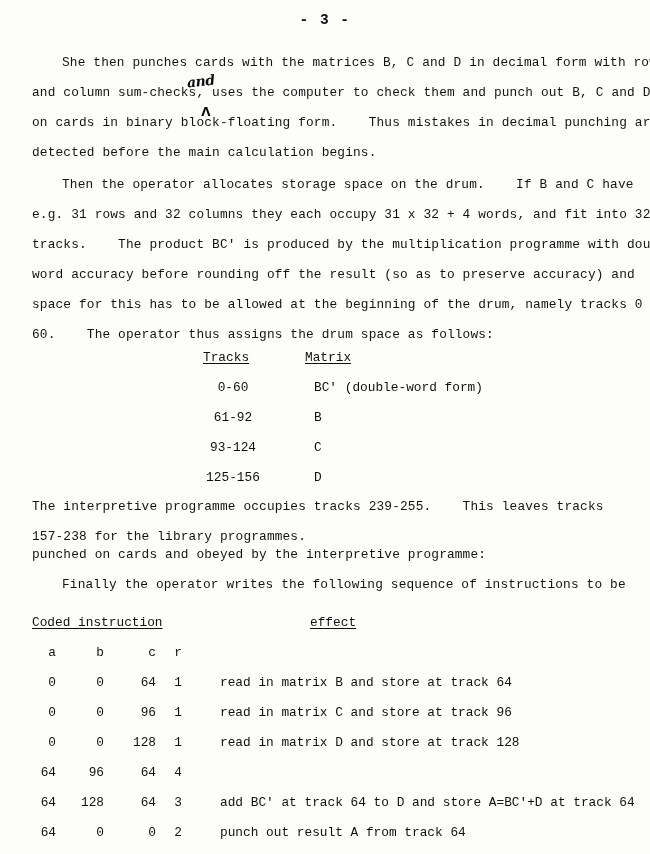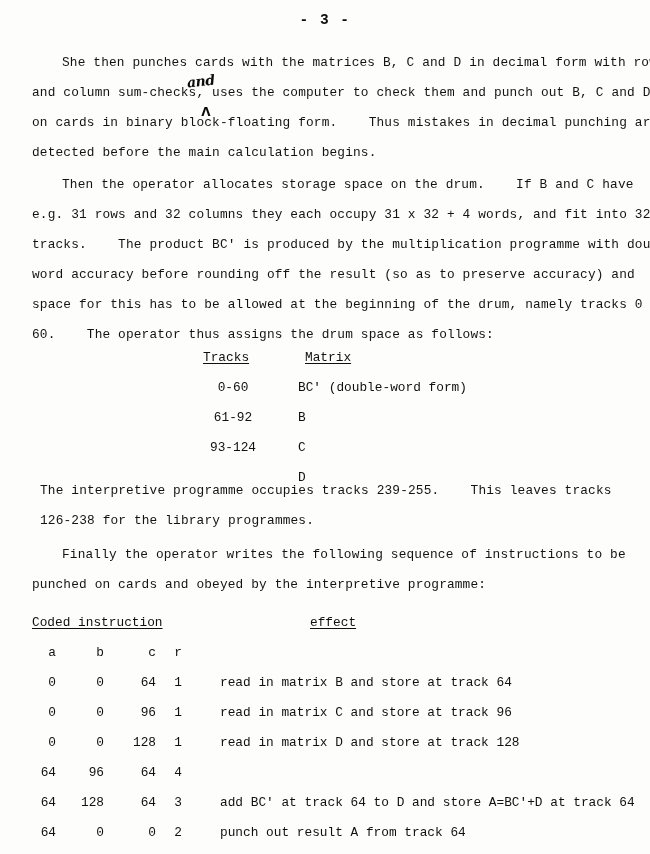--- a/index.html
+++ b/index.html
@@ -121,21 +121,21 @@
   }
   .col-tracks-val {
     position: absolute;
     left: 183px;
     width: 100px;
     text-align: center;
     white-space: pre;
   }
   .col-matrix-val {
     position: absolute;
-    left: 298px;
+    left: 314px;
     white-space: pre;
   }
 
   
   .instr-table {
     position: absolute;
     left: 0;
     width: 546px;
   }
   .instr-heading-row {
@@ -211,32 +211,33 @@
     </div>
     <div class="tracks-row">
       <span class="col-tracks-val">61-92</span>
       <span class="col-matrix-val">B</span>
     </div>
     <div class="tracks-row">
       <span class="col-tracks-val">93-124</span>
       <span class="col-matrix-val">C</span>
     </div>
     <div class="tracks-row">
+      <span class="col-tracks-val">125-156</span>
       <span class="col-matrix-val">D</span>
     </div>
   </div>
 
-  <div class="body-block" style="top:476px;margin-left:8px;">
+  <div class="body-block" style="top:492px;">
     <div class="line"><span>The interpretive programme occupies tracks 239-255.    This leaves tracks</span></div>
-    <div class="line"><span>126-238 for the library programmes.</span></div>
+    <div class="line"><span>157-238 for the library programmes.</span></div>
   </div>
 
   <div class="body-block" style="top:540px;">
+    <div class="line"><span>punched on cards and obeyed by the interpretive programme:</span></div>
     <div class="line indent"><span>Finally the operator writes the following sequence of instructions to be</span></div>
-    <div class="line"><span>punched on cards and obeyed by the interpretive programme:</span></div>
   </div>
 
   <div class="instr-table" style="top:608px;">
 
     <div class="instr-heading-row">
       <span class="instr-heading-coded">Coded instruction</span>
       <span class="instr-heading-effect">effect</span>
     </div>
 
     <div class="instr-row subhdr">

